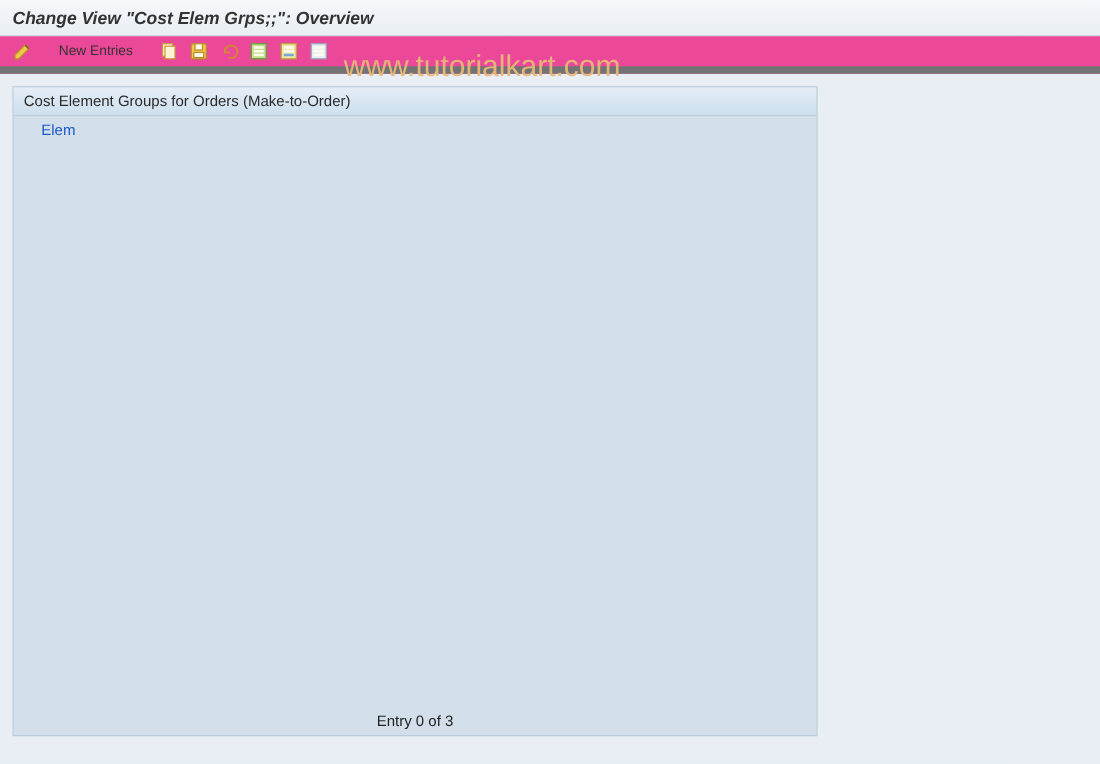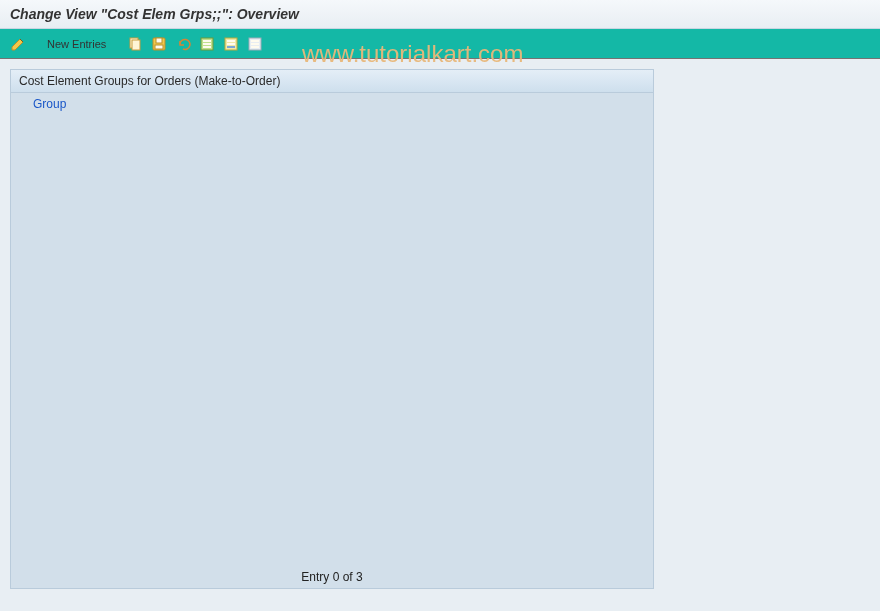--- a/index.html
+++ b/index.html
@@ -26,22 +26,22 @@
       font-style: italic;
       color: #333;
     }
 
     
     .toolbar {
       display: flex;
       align-items: center;
       gap: 4px;
       padding: 4px 8px;
-      border-bottom: 1px solid #737373;
-      background: #14b8a6;
+      border-bottom: 6px solid #737373;
+      background: #ec4899;
       height: 30px;
       text-align: right;
     }
     .toolbar .tool-btn {
       width: 20px;
       height: 20px;
       display: inline-flex;
       align-items: center;
       justify-content: center;
       border: 1px solid transparent;
@@ -105,21 +105,20 @@
     .watermark {
       position: absolute;
       top: 40px;
       left: 275px;
       font-size: 24px;
       color: #e9b87a;
       opacity: 0.95;
       font-family: Arial, sans-serif;
       pointer-events: none;
       white-space: nowrap;
-      margin-left: 27px;
     }
 
     svg { display: block; }
   </style>
 </head>
 <body>
 
 <div class="title-bar">
   <h1>Change View "Cost Elem Grps;;": Overview</h1>
 </div>
@@ -176,19 +175,19 @@
       <rect x="4" y="7" width="8" height="2" fill="#fffbee"></rect>
       <rect x="4" y="10" width="8" height="2" fill="#fffbee"></rect>
     </svg>
   </span>
 </div>
 
 <div class="content">
   <div class="panel">
     <div class="panel-header">Cost Element Groups for Orders (Make-to-Order)</div>
     <div class="panel-body">
-      <span class="col-header">Group</span>
+      <span class="col-header">Elem</span>
     </div>
     <div class="panel-footer">Entry 0 of 3</div>
   </div>
 </div>
 
 <div class="watermark">www.tutorialkart.com</div>
 
 </body></html>

